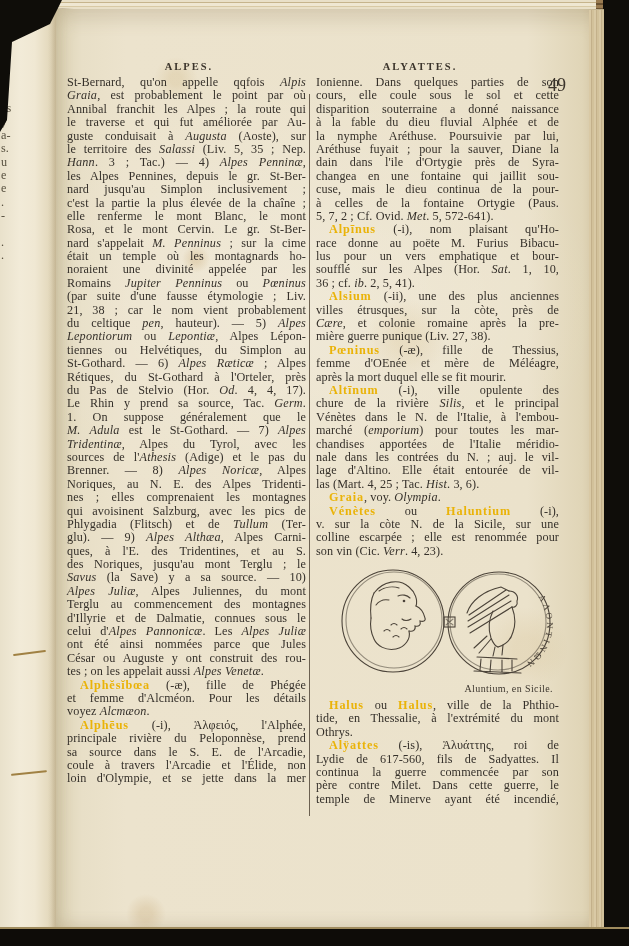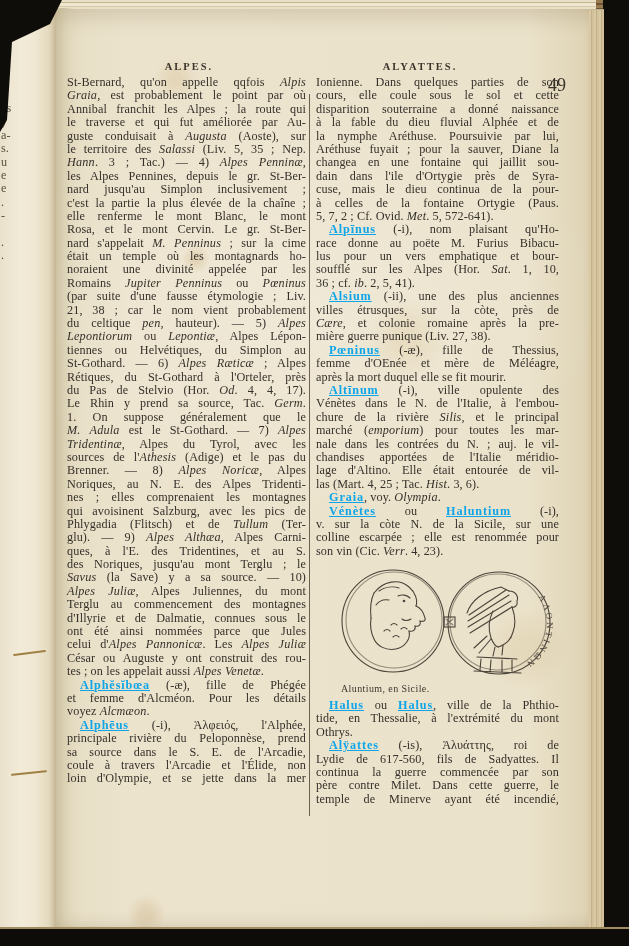--- a/index.html
+++ b/index.html
@@ -81,27 +81,27 @@
   .col-left{left:67px;width:239px;}
   .col-right{left:316px;width:243px;}
   .divider{position:absolute;left:309px;top:94px;width:1px;height:722px;background:#55493a;opacity:.85;}
   .ln{
     height:13.4px;line-height:13.4px;font-size:12.2px;
     text-align:justify;text-align-last:justify;letter-spacing:.1px;
     overflow:visible;white-space:normal;
   }
   .ln.pend{text-align-last:left;}
   .ln.ind{text-indent:13px;}
-  .ln b{letter-spacing:.9px;color:#0ea5e9;text-decoration:underline;}
+  .ln b{letter-spacing:.9px;color:#eab308;}
   .ln i{letter-spacing:.2px;}
   
   .coin-figure{margin:5px 0 2px 0;}
   .coin-figure svg{display:block;margin-left:25px;}
   .coin-caption{
-    margin:2px 0 4px 25px;width:212px;text-align:left;
+    margin:2px 0 4px 25px;width:212px;text-align:right;
     font-size:10px;color:#3d362e;letter-spacing:.4px;height:12px;line-height:12px;
   }
 </style>
 </head>
 <body>
 
 <div>
 
   <div class="edge-top"></div>
   <div class="block-right"></div>
@@ -169,22 +169,22 @@
       <div class="ln">nes ; elles comprenaient les montagnes</div>
       <div class="ln">qui avoisinent Salzburg, avec les pics de</div>
       <div class="ln">Phlygadia (Flitsch) et de <i>Tullum</i> (Ter-</div>
       <div class="ln">glu). — 9) <i>Alpes Althæa</i>, Alpes Carni-</div>
       <div class="ln">ques, à l'E. des Tridentines, et au S.</div>
       <div class="ln">des Noriques, jusqu'au mont Terglu ; le</div>
       <div class="ln"><i>Savus</i> (la Save) y a sa source. — 10)</div>
       <div class="ln"><i>Alpes Juliæ</i>, Alpes Juliennes, du mont</div>
       <div class="ln">Terglu au commencement des montagnes</div>
       <div class="ln">d'Illyrie et de Dalmatie, connues sous le</div>
+      <div class="ln">celui d'<i>Alpes Pannonicæ</i>. Les <i>Alpes Juliæ</i></div>
       <div class="ln">ont été ainsi nommées parce que Jules</div>
-      <div class="ln">celui d'<i>Alpes Pannonicæ</i>. Les <i>Alpes Juliæ</i></div>
       <div class="ln">César ou Auguste y ont construit des rou-</div>
       <div class="ln pend">tes ; on les appelait aussi <i>Alpes Venetæ</i>.</div>
       <div class="ln ind"><b>Alphĕsĭbœa</b> (-æ), fille de Phégée</div>
       <div class="ln">et femme d'Alcméon. Pour les détails</div>
       <div class="ln pend">voyez <i>Alcmæon</i>.</div>
       <div class="ln ind"><b>Alphēus</b> (-i), Ἀλφειός, l'Alphée,</div>
       <div class="ln">principale rivière du Peloponnèse, prend</div>
       <div class="ln">sa source dans le S. E. de l'Arcadie,</div>
       <div class="ln">coule à travers l'Arcadie et l'Élide, non</div>
       <div class="ln">loin d'Olympie, et se jette dans la mer</div>
@@ -193,43 +193,43 @@
   <div class="divider"></div>
 
   <div class="col col-right">
     <div>
         <div class="ln">Ionienne. Dans quelques parties de son</div>
         <div class="ln">cours, elle coule sous le sol et cette</div>
         <div class="ln">disparition souterraine a donné naissance</div>
         <div class="ln">à la fable du dieu fluvial Alphée et de</div>
         <div class="ln">la nymphe Aréthuse. Poursuivie par lui,</div>
         <div class="ln">Aréthuse fuyait ; pour la sauver, Diane la</div>
+        <div class="ln">dain dans l'ile d'Ortygie près de Syra-</div>
         <div class="ln">changea en une fontaine qui jaillit sou-</div>
-        <div class="ln">dain dans l'ile d'Ortygie près de Syra-</div>
         <div class="ln">cuse, mais le dieu continua de la pour-</div>
         <div class="ln">à celles de la fontaine Ortygie (Paus.</div>
         <div class="ln pend">5, 7, 2 ; Cf. Ovid. <i>Met</i>. 5, 572-641).</div>
         <div class="ln ind"><b>Alpīnus</b> (-i), nom plaisant qu'Ho-</div>
         <div class="ln">race donne au poëte M. Furius Bibacu-</div>
         <div class="ln">lus pour un vers emphatique et bour-</div>
         <div class="ln">soufflé sur les Alpes (Hor. <i>Sat</i>. 1, 10,</div>
         <div class="ln pend">36 ; cf. <i>ib</i>. 2, 5, 41).</div>
         <div class="ln ind"><b>Alsium</b> (-ii), une des plus anciennes</div>
         <div class="ln">villes étrusques, sur la còte, près de</div>
         <div class="ln"><i>Cære</i>, et colonie romaine après la pre-</div>
         <div class="ln pend">mière guerre punique (Liv. 27, 38).</div>
         <div class="ln ind"><b>Pœninus</b> (-æ), fille de Thessius,</div>
         <div class="ln">femme d'OEnée et mère de Méléagre,</div>
         <div class="ln pend">après la mort duquel elle se fit mourir.</div>
         <div class="ln ind"><b>Altīnum</b> (-i), ville opulente des</div>
+        <div class="ln">chure de la rivière <i>Silis</i>, et le principal</div>
         <div class="ln">Vénètes dans le N. de l'Italie, à l'embou-</div>
-        <div class="ln">chure de la rivière <i>Silis</i>, et le principal</div>
         <div class="ln">marché (<i>emporium</i>) pour toutes les mar-</div>
+        <div class="ln">chandises apportées de l'Italie méridio-</div>
         <div class="ln">nale dans les contrées du N. ; auj. le vil-</div>
-        <div class="ln">chandises apportées de l'Italie méridio-</div>
         <div class="ln">lage d'Altino. Elle était entourée de vil-</div>
         <div class="ln pend">las (Mart. 4, 25 ; Tac. <i>Hist</i>. 3, 6).</div>
         <div class="ln ind pend"><b>Graia</b>, voy. <i>Olympia</i>.</div>
         <div class="ln ind"><b>Vénètes</b> ou <b>Haluntium</b> (-i),</div>
         <div class="ln">v. sur la còte N. de la Sicile, sur une</div>
         <div class="ln">colline escarpée ; elle est renommée pour</div>
         <div class="ln pend">son vin (Cic. <i>Verr</i>. 4, 23).</div>
       </div>
 
     <figure class="coin-figure" style="margin:5px 0 0 0;">

